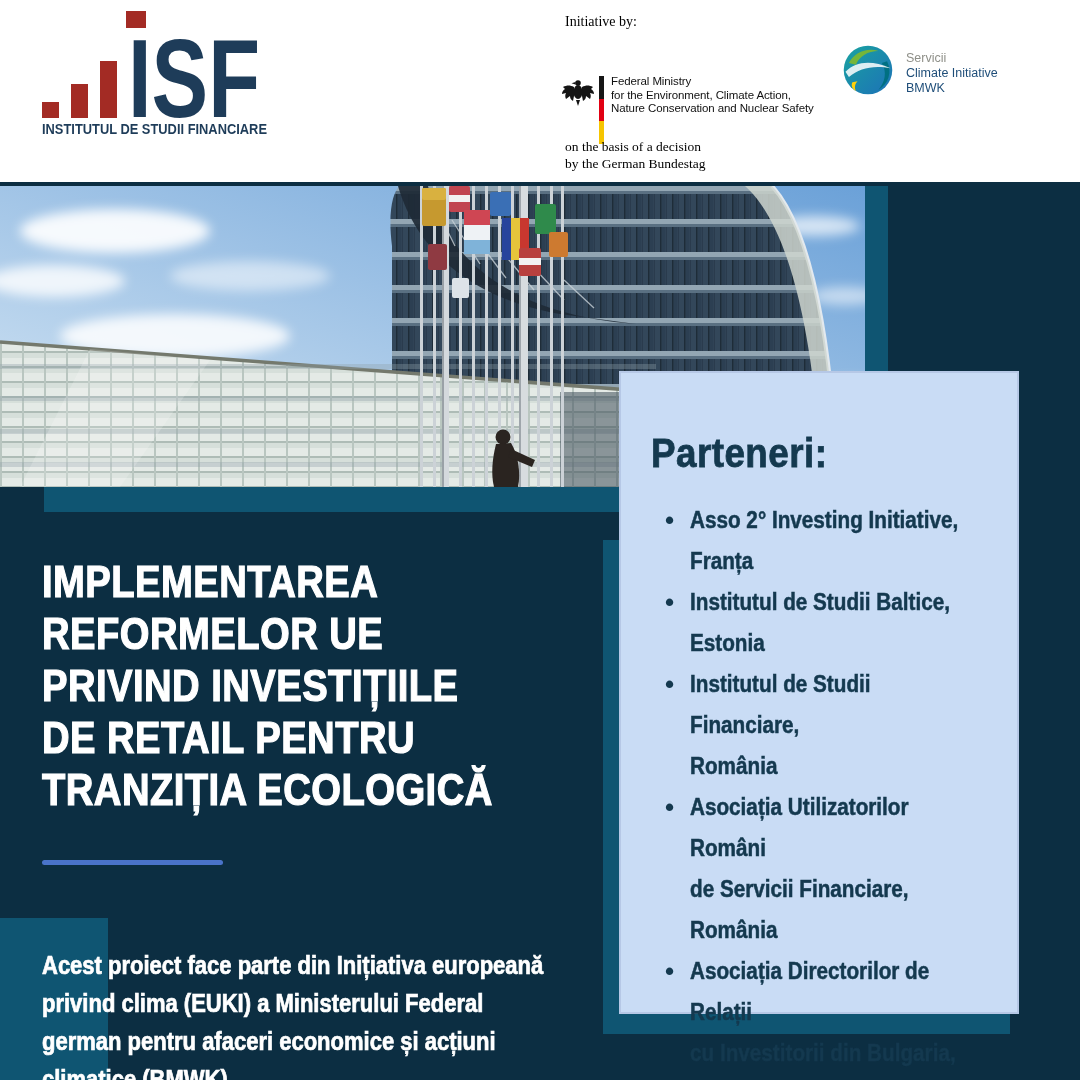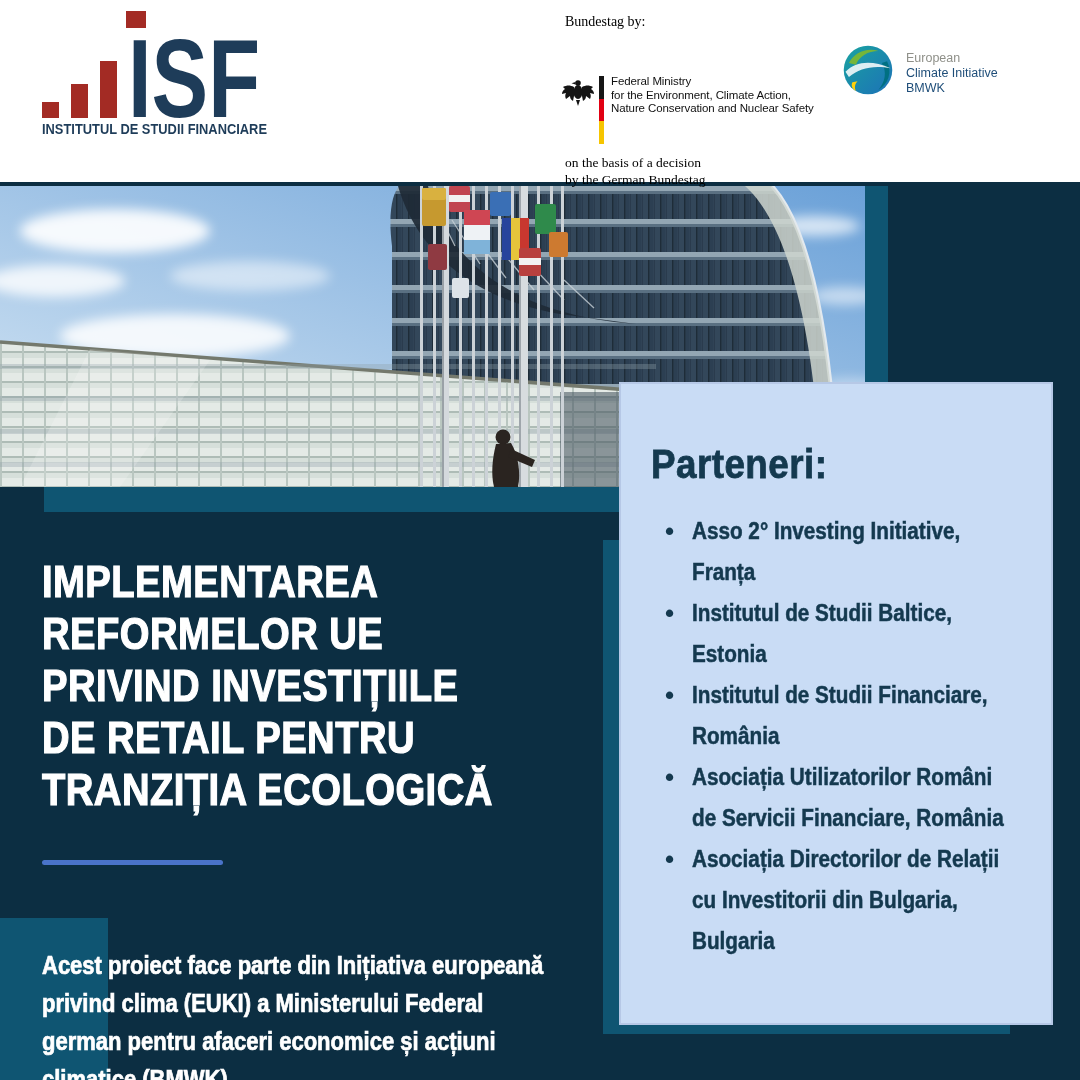--- a/index.html
+++ b/index.html
@@ -12,21 +12,21 @@
   
   #main-bg{top:182px;left:0;width:1080px;height:898px;background:var(--navy,#0c2e42);z-index:0;}
   
   .teal{background:var(--teal,#0f5572);}
   #photo-frame{left:44px;top:186px;width:844px;height:326px;z-index:1;}
   #panel-shadow{left:603px;top:540px;width:407px;height:494px;z-index:2;}
   #left-teal-block{left:0;top:918px;width:108px;height:162px;z-index:1;}
   
   #photo{left:0;top:186px;width:865px;height:301px;z-index:3;overflow:hidden;}
   
-  #panel{left:619px;top:382px;width:434px;height:643px;z-index:4;
+  #panel{left:619px;top:371px;width:400px;height:643px;z-index:4;
     background:var(--panel_bg,#c9dcf5);border:2px solid #b6c8e6;box-sizing:border-box;}
   #panel-heading{margin:58px 0 0 30px;font-size:40px;font-weight:bold;
     color:var(--panel_text,#14394f);letter-spacing:.5px;
     transform:scaleX(.92);transform-origin:left center;-webkit-text-stroke:.8px currentColor;}
   #partner-list{list-style:none;margin:24px 0 0 0;padding:0 0 0 44px;}
   #partner-list li{display:flex;gap:14px;color:var(--panel_text,#14394f);
     font-weight:bold;font-size:23px;line-height:41px;}
   #partner-list .bullet{width:14px;font-size:26px;}
   #partner-list .li-text{white-space:pre-line;width:400px;
     transform:scaleX(.9);transform-origin:left top;-webkit-text-stroke:.5px currentColor;}
@@ -42,21 +42,21 @@
   
   #isf-logo{left:40px;top:10px;z-index:6;}
   #supported-by{left:565px;top:14px;font-family:"Liberation Serif",serif;font-size:14px;color:#000;z-index:6;}
   #ministry{left:561px;top:50px;width:280px;height:72px;z-index:6;margin-top:24px;}
   #eagle{left:0;top:2px;}
   #stripe{left:38px;top:2px;width:5px;height:68px;}
   #stripe div{width:5px;height:22.6px;}
   #ministry-text{left:50px;top:1px;font-size:11.5px;line-height:13.6px;color:#111;
     white-space:pre-line;letter-spacing:-.1px;}
   #bundestag-note{left:565px;top:138px;font-family:"Liberation Serif",serif;font-size:13.5px;
-    line-height:17px;color:#000;white-space:pre-line;z-index:6;margin-top:16px;}
+    line-height:17px;color:#000;white-space:pre-line;z-index:6;}
   #euki-logo{left:842px;top:44px;z-index:6;}
   #euki-text{left:906px;top:51px;font-size:12.5px;line-height:15px;z-index:6;}
   .euki-gray{color:#8f9089;}
   .euki-blue{color:var(--euki_blue,#1f4e79);}
   .euki-bold{font-weight:normal;}
 </style>
 </head>
 <body>
 
 <div class="abs" id="main-bg"></div>
@@ -220,21 +220,21 @@
   <g fill="#a32b24">
     <rect x="2" y="92" width="17" height="16"></rect>
     <rect x="31" y="74" width="17" height="34"></rect>
     <rect x="60" y="51" width="17" height="57"></rect>
     <rect x="86" y="1" width="20" height="17"></rect>
   </g>
   <text x="88" y="107" font-size="112" font-weight="bold" fill="#1e3c59" textLength="132" lengthAdjust="spacingAndGlyphs">ISF</text>
   <text x="2" y="124" font-size="14.3" font-weight="bold" fill="#1e3c59" textLength="225" lengthAdjust="spacingAndGlyphs">INSTITUTUL DE STUDII FINANCIARE</text>
 </svg>
 
-<div class="abs" id="supported-by">Bundestag by:</div>
+<div class="abs" id="supported-by">Initiative by:</div>
 
 <div class="abs" id="ministry">
   <svg class="abs" id="eagle" width="34" height="30" viewBox="0 0 34 30" fill="#141414">
     <ellipse cx="17" cy="16" rx="4.5" ry="7"></ellipse>
     <circle cx="17" cy="7" r="2.8"></circle>
     <path d="M14.5 6 L10.5 7.2 L14.5 8.6 Z"></path>
     <path d="M13 11 C9 9 6 9 2 11 L4 13 C2 14 1 16 1 18 L5 17 C4 19 4 21 5 23 L9 20 C9 22 10 24 12 25 L13 20 Z"></path>
     <path d="M21 11 C25 9 28 9 32 11 L30 13 C32 14 33 16 33 18 L29 17 C30 19 30 21 29 23 L25 20 C25 22 24 24 22 25 L21 20 Z"></path>
     <path d="M15 24 L17 30 L19 24 Z"></path>
   </svg>
@@ -259,16 +259,16 @@
     </linearGradient>
   </defs>
   <circle cx="30" cy="30" r="28" fill="url(#eukigrad)"></circle>
   <path d="M8 22 C14 10 28 4 42 8 C30 8 20 14 16 24 Z" fill="#7fb92d" opacity=".9"></path>
   <path d="M52 20 C58 32 54 46 42 53 C50 44 52 32 46 22 Z" fill="#007082"></path>
   <path d="M12 44 C10 48 12 52 16 54 C14 50 15 46 18 43 Z" fill="#ffd10a"></path>
   <path d="M4 32 C16 20 34 18 56 28 C36 24 20 28 8 38 Z" fill="#ffffff" opacity=".85"></path>
 </svg>
 
 <div class="abs" id="euki-text">
-  <div class="euki-gray">European</div>
+  <div class="euki-gray">Servicii</div>
   <div class="euki-blue euki-bold">Climate Initiative</div>
   <div class="euki-blue">BMWK</div>
 </div>
 
 </body></html>

